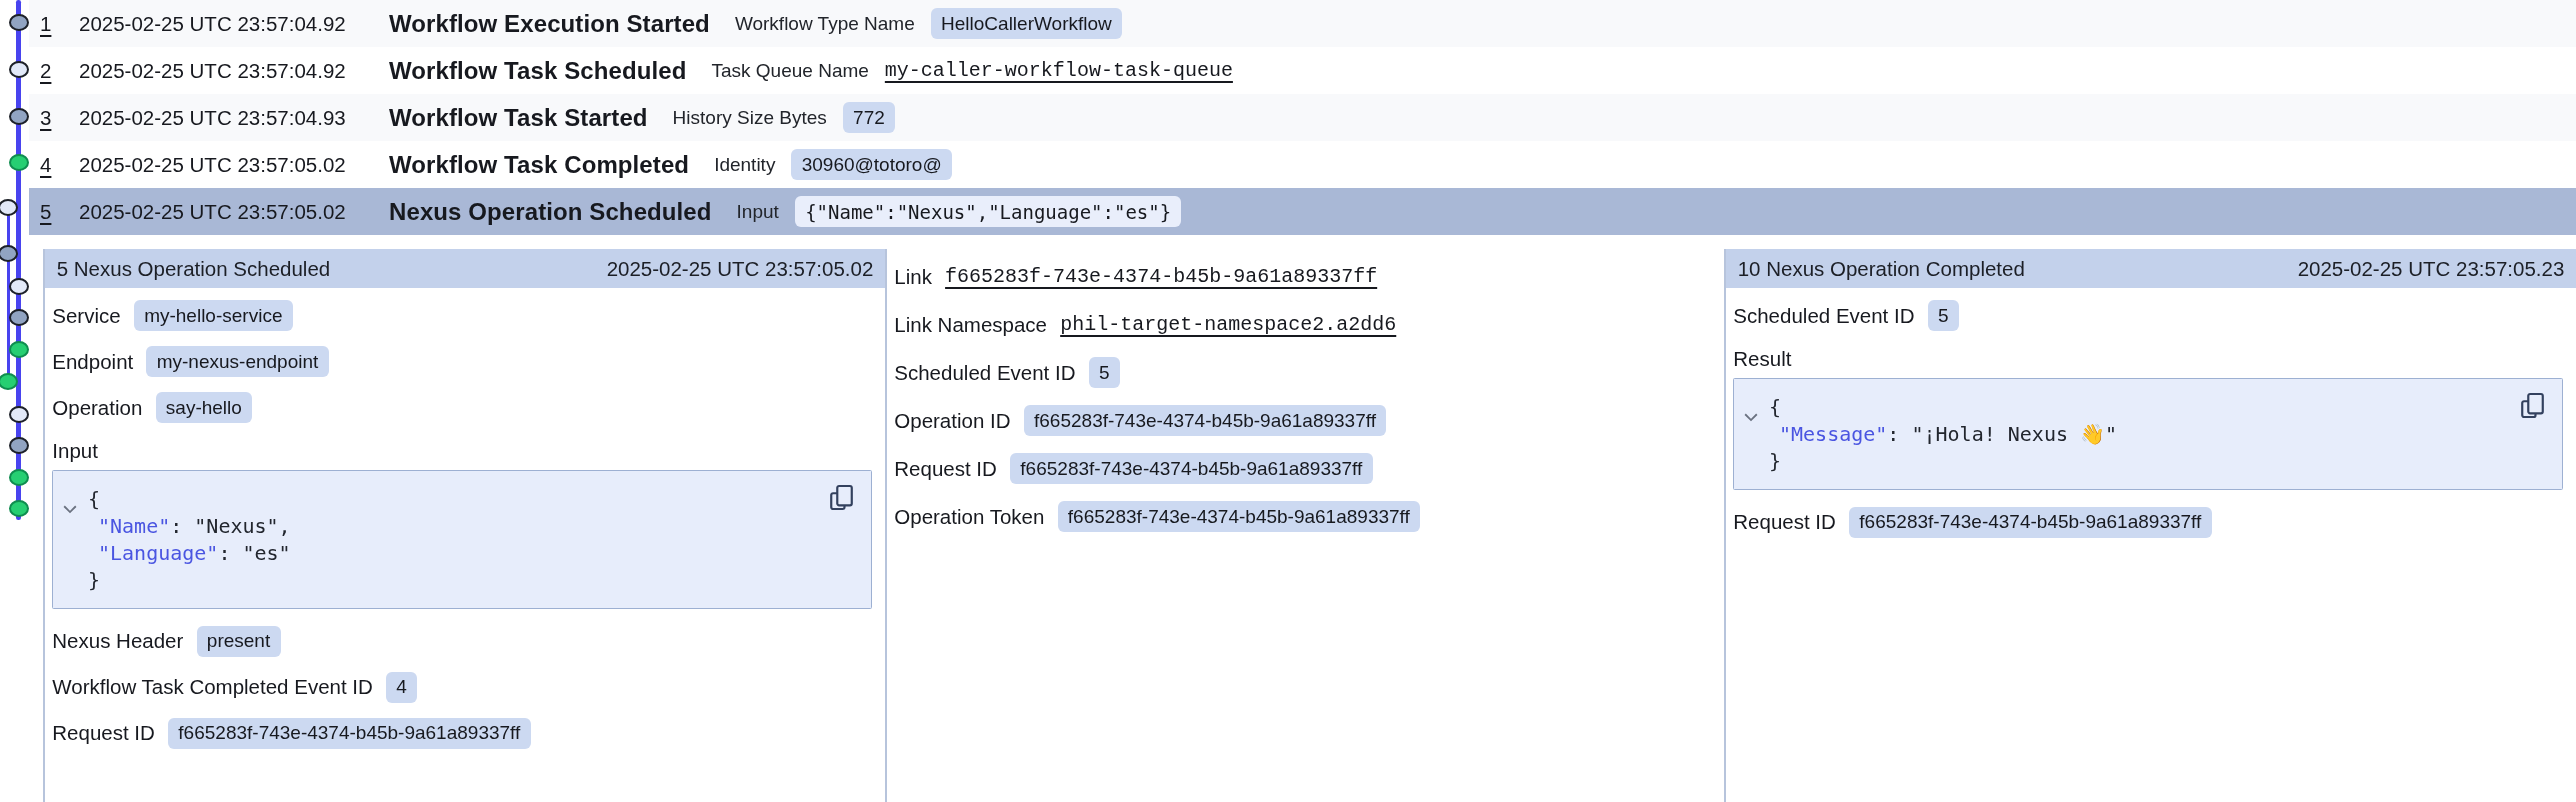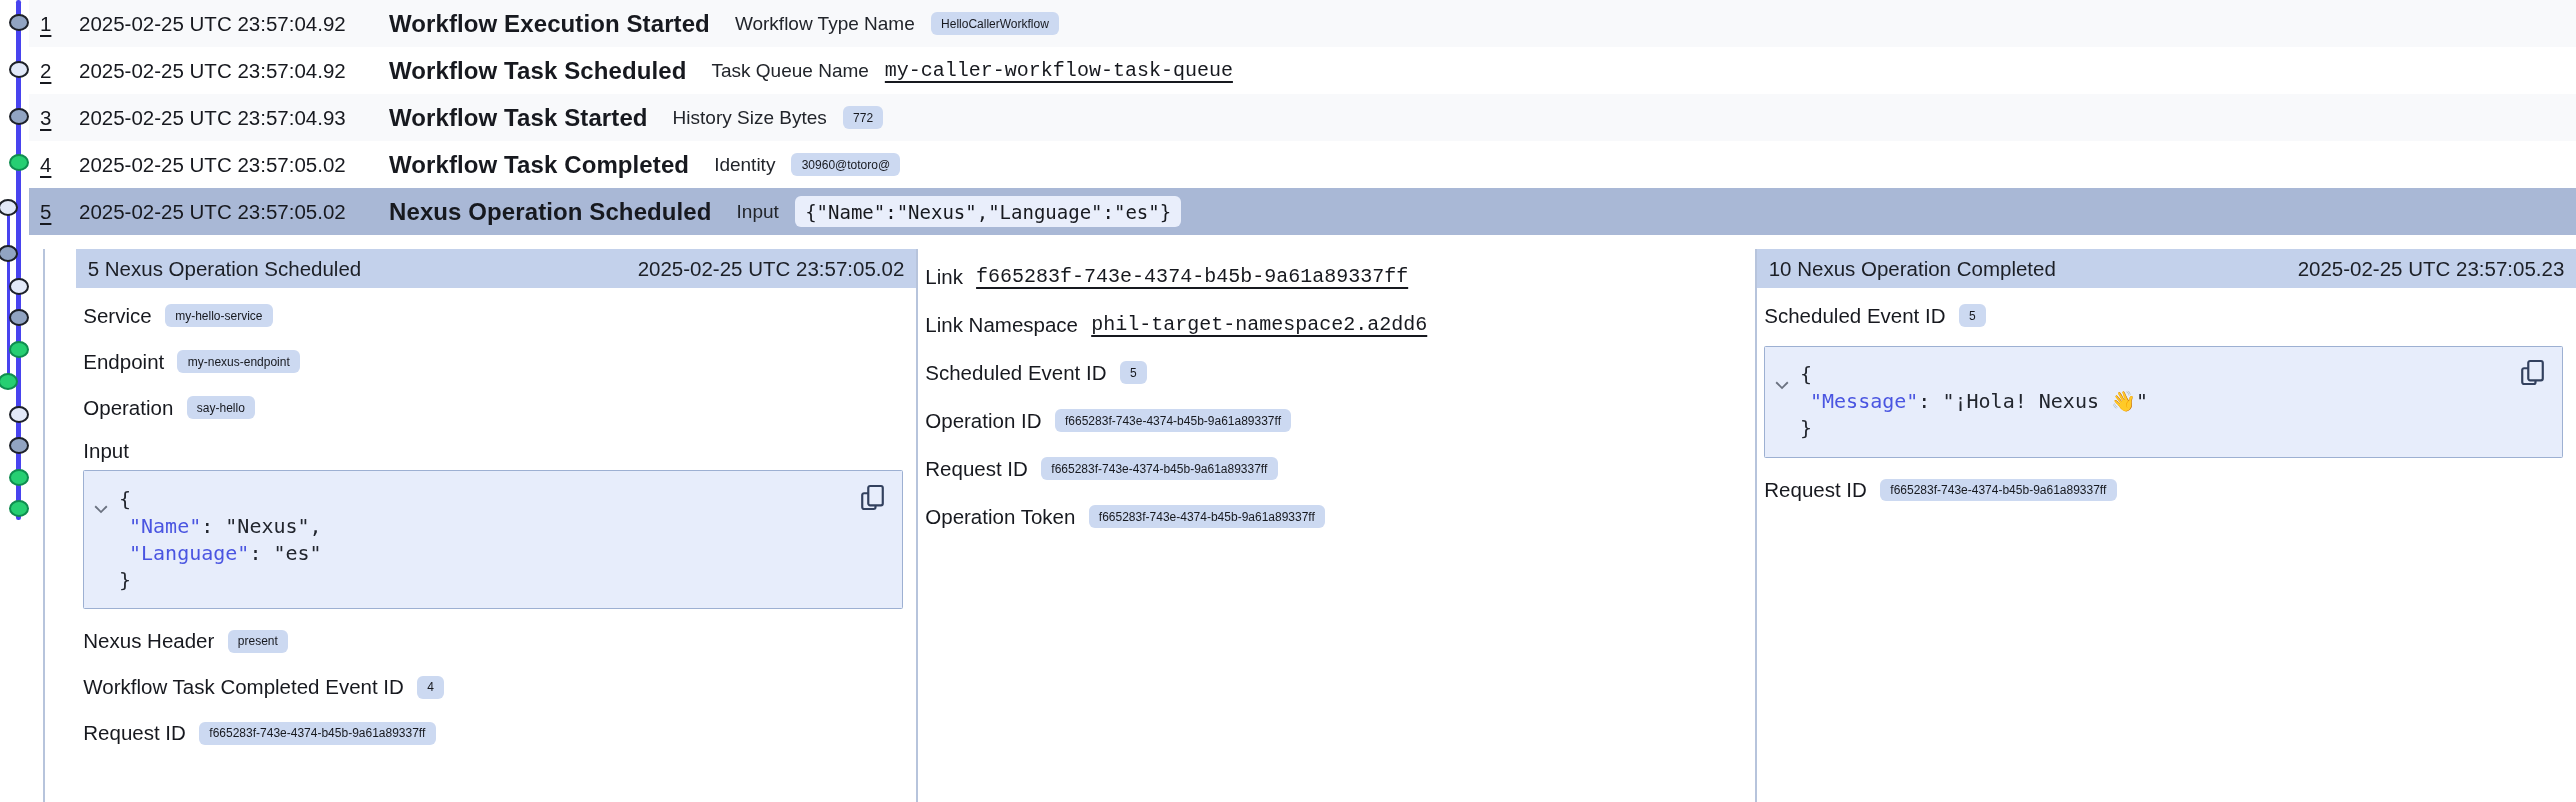--- a/index.html
+++ b/index.html
@@ -27,35 +27,35 @@
   .enum {
     width:39px; flex:0 0 39px; color:#17191f; font-weight:500;
     text-decoration:underline; text-decoration-thickness:1.8px; text-underline-offset:4.4px;
     cursor:pointer;
   }
   .etime { width:310px; flex:0 0 310px; }
   .etitle { font-weight:700; font-size:24px; letter-spacing:0.1px; }
   .elabel { margin-left:25px; font-size:19px; color:#22252b; white-space:nowrap; }
   .badge {
     margin-left:16px; background:#ccd9f1; border-radius:5.9px;
-    padding:4.4px 10.3px; font-size:12px; white-space:nowrap;
+    padding:4.4px 10.3px; font-size:19px; white-space:nowrap;
   }
   .badge.light { background:#e9eefb; }
   .mono { font-family:"DejaVu Sans Mono","Liberation Mono",monospace; font-size:19px; }
   .elink {
     margin-left:16px; color:#17191f; text-decoration:underline;
     text-decoration-thickness:1.5px; text-underline-offset:5.1px; font-size:20px; cursor:pointer;
     white-space:nowrap;
     font-family:Liberation Mono, monospace;
   }
 
   
   .panels {
     position:absolute; left:43px; top:249px; width:2533px; bottom:0;
-    display:flex; border-left:2.2px solid #b7c4dc; background:#fff; z-index:3;padding-left:31px;
+    display:flex; border-left:2.2px solid #b7c4dc; background:#fff; z-index:3;
   }
   .panel { position:relative; overflow:hidden; }
   .panel-1 { width:840px; flex:0 0 840px; }
   .panel-2 { width:839px; flex:0 0 839px; border-left:2.2px solid #b7c4dc; }
   .panel-3 { flex:1; border-left:2.2px solid #b7c4dc; }
   .phead {
     height:39px; background:#c3d1eb; display:flex; align-items:center;
     justify-content:space-between; padding:0 11.7px; font-size:20.5px; color:#1c1f26;
   }
   .ptitle { font-weight:500; }
@@ -233,20 +233,23 @@
     <section class="panel panel-3">
       <header class="phead">
         <span class="ptitle">10 Nexus Operation Completed</span>
         <span class="ptime">2025-02-25 UTC 23:57:05.23</span>
       </header>
       <div class="pbody">
         <div class="frow">
           <span class="flabel">Scheduled Event ID</span>
           <span class="badge">5</span>
         </div>
+        <div class="label-row">
+          <span>Result</span>
+        </div>
         <div class="codeblock">
           <span class="chev">
             <svg width="16" height="10.3" viewBox="0 0 22 14">
                 <polyline points="3,3 11,11 19,3" stroke="#6b7280" stroke-width="2.5" fill="none"></polyline>
               </svg>
           </span>
           <div class="code-line">{</div>
           <div class="code-line indent"><span class="json-key">"Message"</span><span class="json-rest">: "¡Hola! Nexus 👋"</span></div>
           <div class="code-line">}</div>
           <button class="copy-btn">

